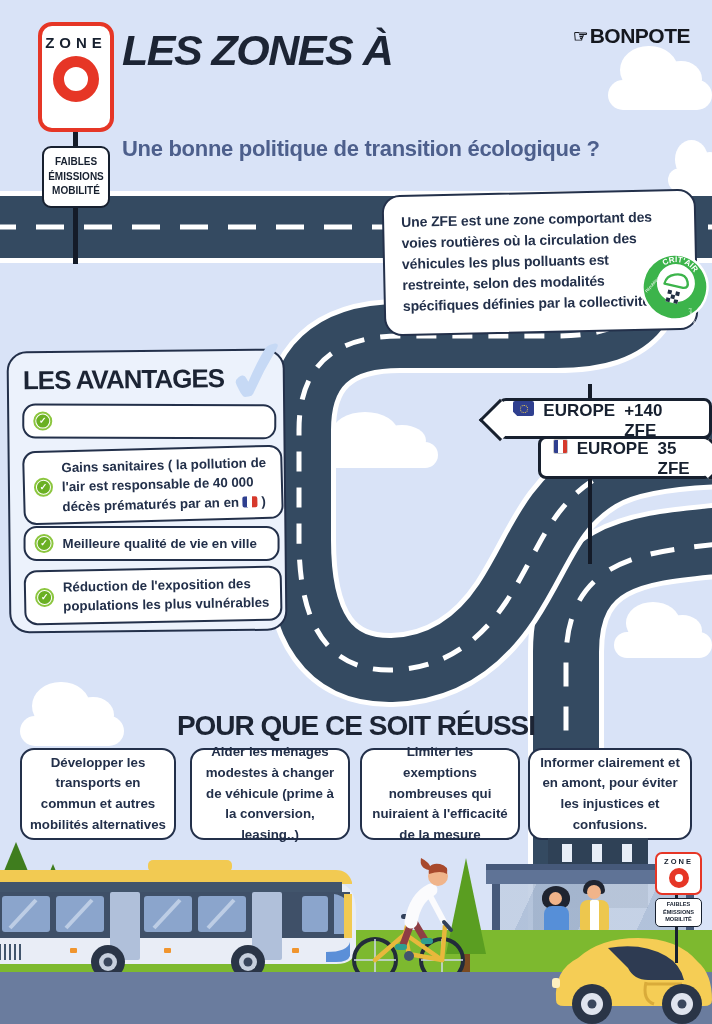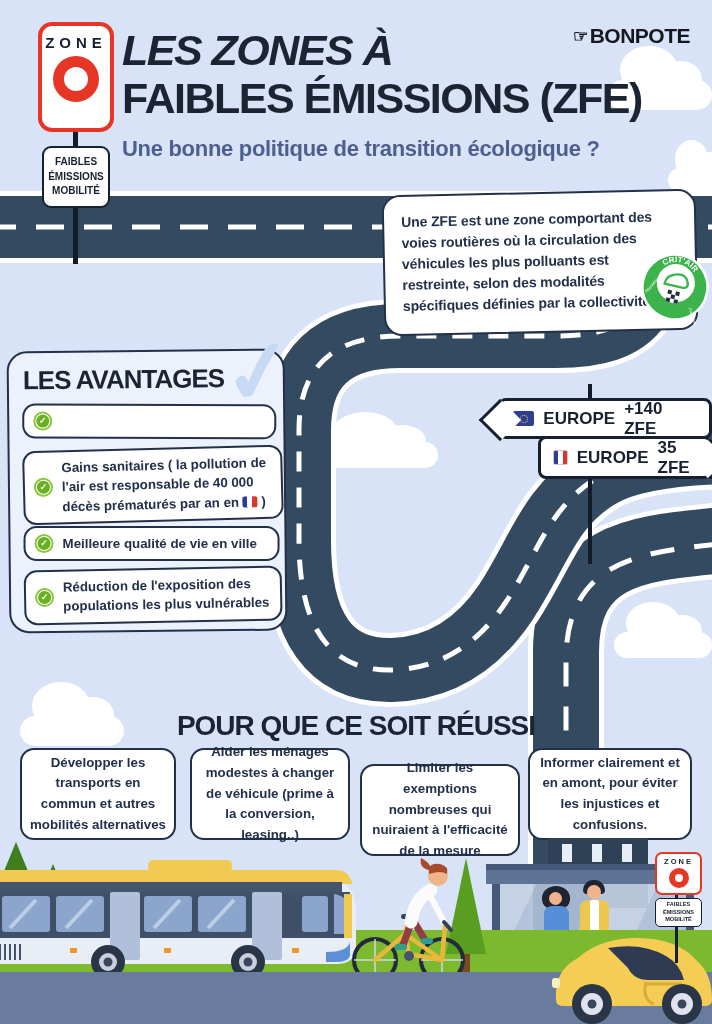--- a/index.html
+++ b/index.html
@@ -60,21 +60,21 @@
   .check { flex:0 0 auto; width:19px; height:19px; border:2px solid #8cc63f; border-radius:50%;
     background:#fff; display:flex; align-items:center; justify-content:center; }
   .check b { width:13px; height:13px; background:#6ab023; border-radius:50%;
     display:flex; align-items:center; justify-content:center;
     color:#fff; font-size:9px; line-height:1; }
   .flag-fr { display:inline-block; width:15px; height:11px; border-radius:2px; vertical-align:-1px;
     background:linear-gradient(90deg,#2f3f8f 33%,#fff 33% 66%,#d6392c 66%); }
 
   
   .dir-sign { position:absolute; z-index:6; background:#fff; border:3px solid #17202f; border-radius:8px;
-    display:flex; align-items:center; gap:9px; padding:0 12px;
+    display:flex; gap:9px; padding:0 12px;
     font-weight:900; color:#17202f; }
   .dir-sign .tip { position:absolute; width:30px; height:30px; background:#fff; transform:rotate(45deg); }
   .tip-left  { left:-16px; top:4px; border-left:3px solid #17202f; border-bottom:3px solid #17202f; }
   .tip-right { right:-16px; top:5px; border-top:3px solid #17202f; border-right:3px solid #17202f; }
   .flag-eu { width:22px; height:15px; border-radius:2px; background:#2f3f8f;
     display:flex; align-items:center; justify-content:center; }
   .flag-eu i { display:block; width:8px; height:8px; border:1px dotted #f8d44a; border-radius:50%; }
   .flag-fr-big { width:20px; height:15px; border-radius:2px; border:1px solid #c9c9c9;
     background:linear-gradient(90deg,#2f3f8f 33%,#fff 33% 66%,#d6392c 66%); }
 
@@ -155,21 +155,20 @@
 <div class="pole" style="left:73px; top:130px; width:5px; height:18px;"></div>
 <div class="subsign abs" style="left:42px; top:146px; width:68px; height:62px; font-size:10px; line-height:1.45;">
   <span>FAIBLES</span>
   <span>ÉMISSIONS</span>
   <span>MOBILITÉ</span>
 </div>
 <div class="pole" style="left:73px; top:208px; width:5px; height:56px;"></div>
 
 <h1 class="page-title">
   <span style="display:block;font-style:italic;">LES ZONES À</span>
-  <span style="display:block;">FAIBLES ÉMISSIONS (ZFE)</span>
 </h1>
 <div class="page-subtitle">Une bonne politique de transition écologique ?</div>
 <div class="logo">
   <span class="hand">☞</span>
   <span>BONPOTE</span>
 </div>
 
 <div class="def-box">
   <span>Une ZFE est une zone comportant des voies routières où la circulation des véhicules les plus polluants est restreinte, selon des modalités spécifiques définies par la collectivité</span>
 </div>
@@ -240,21 +239,21 @@
   <span>35 ZFE</span>
 </div>
 
 <h2 class="success-title">POUR QUE CE SOIT RÉUSSI</h2>
 <div class="succ-box" style="left:20px; width:156px;">
   <span>Développer les transports en commun et autres mobilités alternatives</span>
 </div>
 <div class="succ-box" style="left:190px; width:160px;">
   <span>Aider les ménages modestes à changer de véhicule (prime à la conversion, leasing..)</span>
 </div>
-<div class="succ-box" style="left:360px; width:160px;margin-top:16px;">
+<div class="succ-box" style="left:360px; width:160px;">
   <span>Limiter les exemptions nombreuses qui nuiraient à l'efficacité de la mesure</span>
 </div>
 <div class="succ-box" style="left:528px; width:164px;">
   <span>Informer clairement et en amont, pour éviter les injustices et confusions.</span>
 </div>
 
 <div class="scene">
 
   <div class="building">
     <i style="left:14px;"></i>

